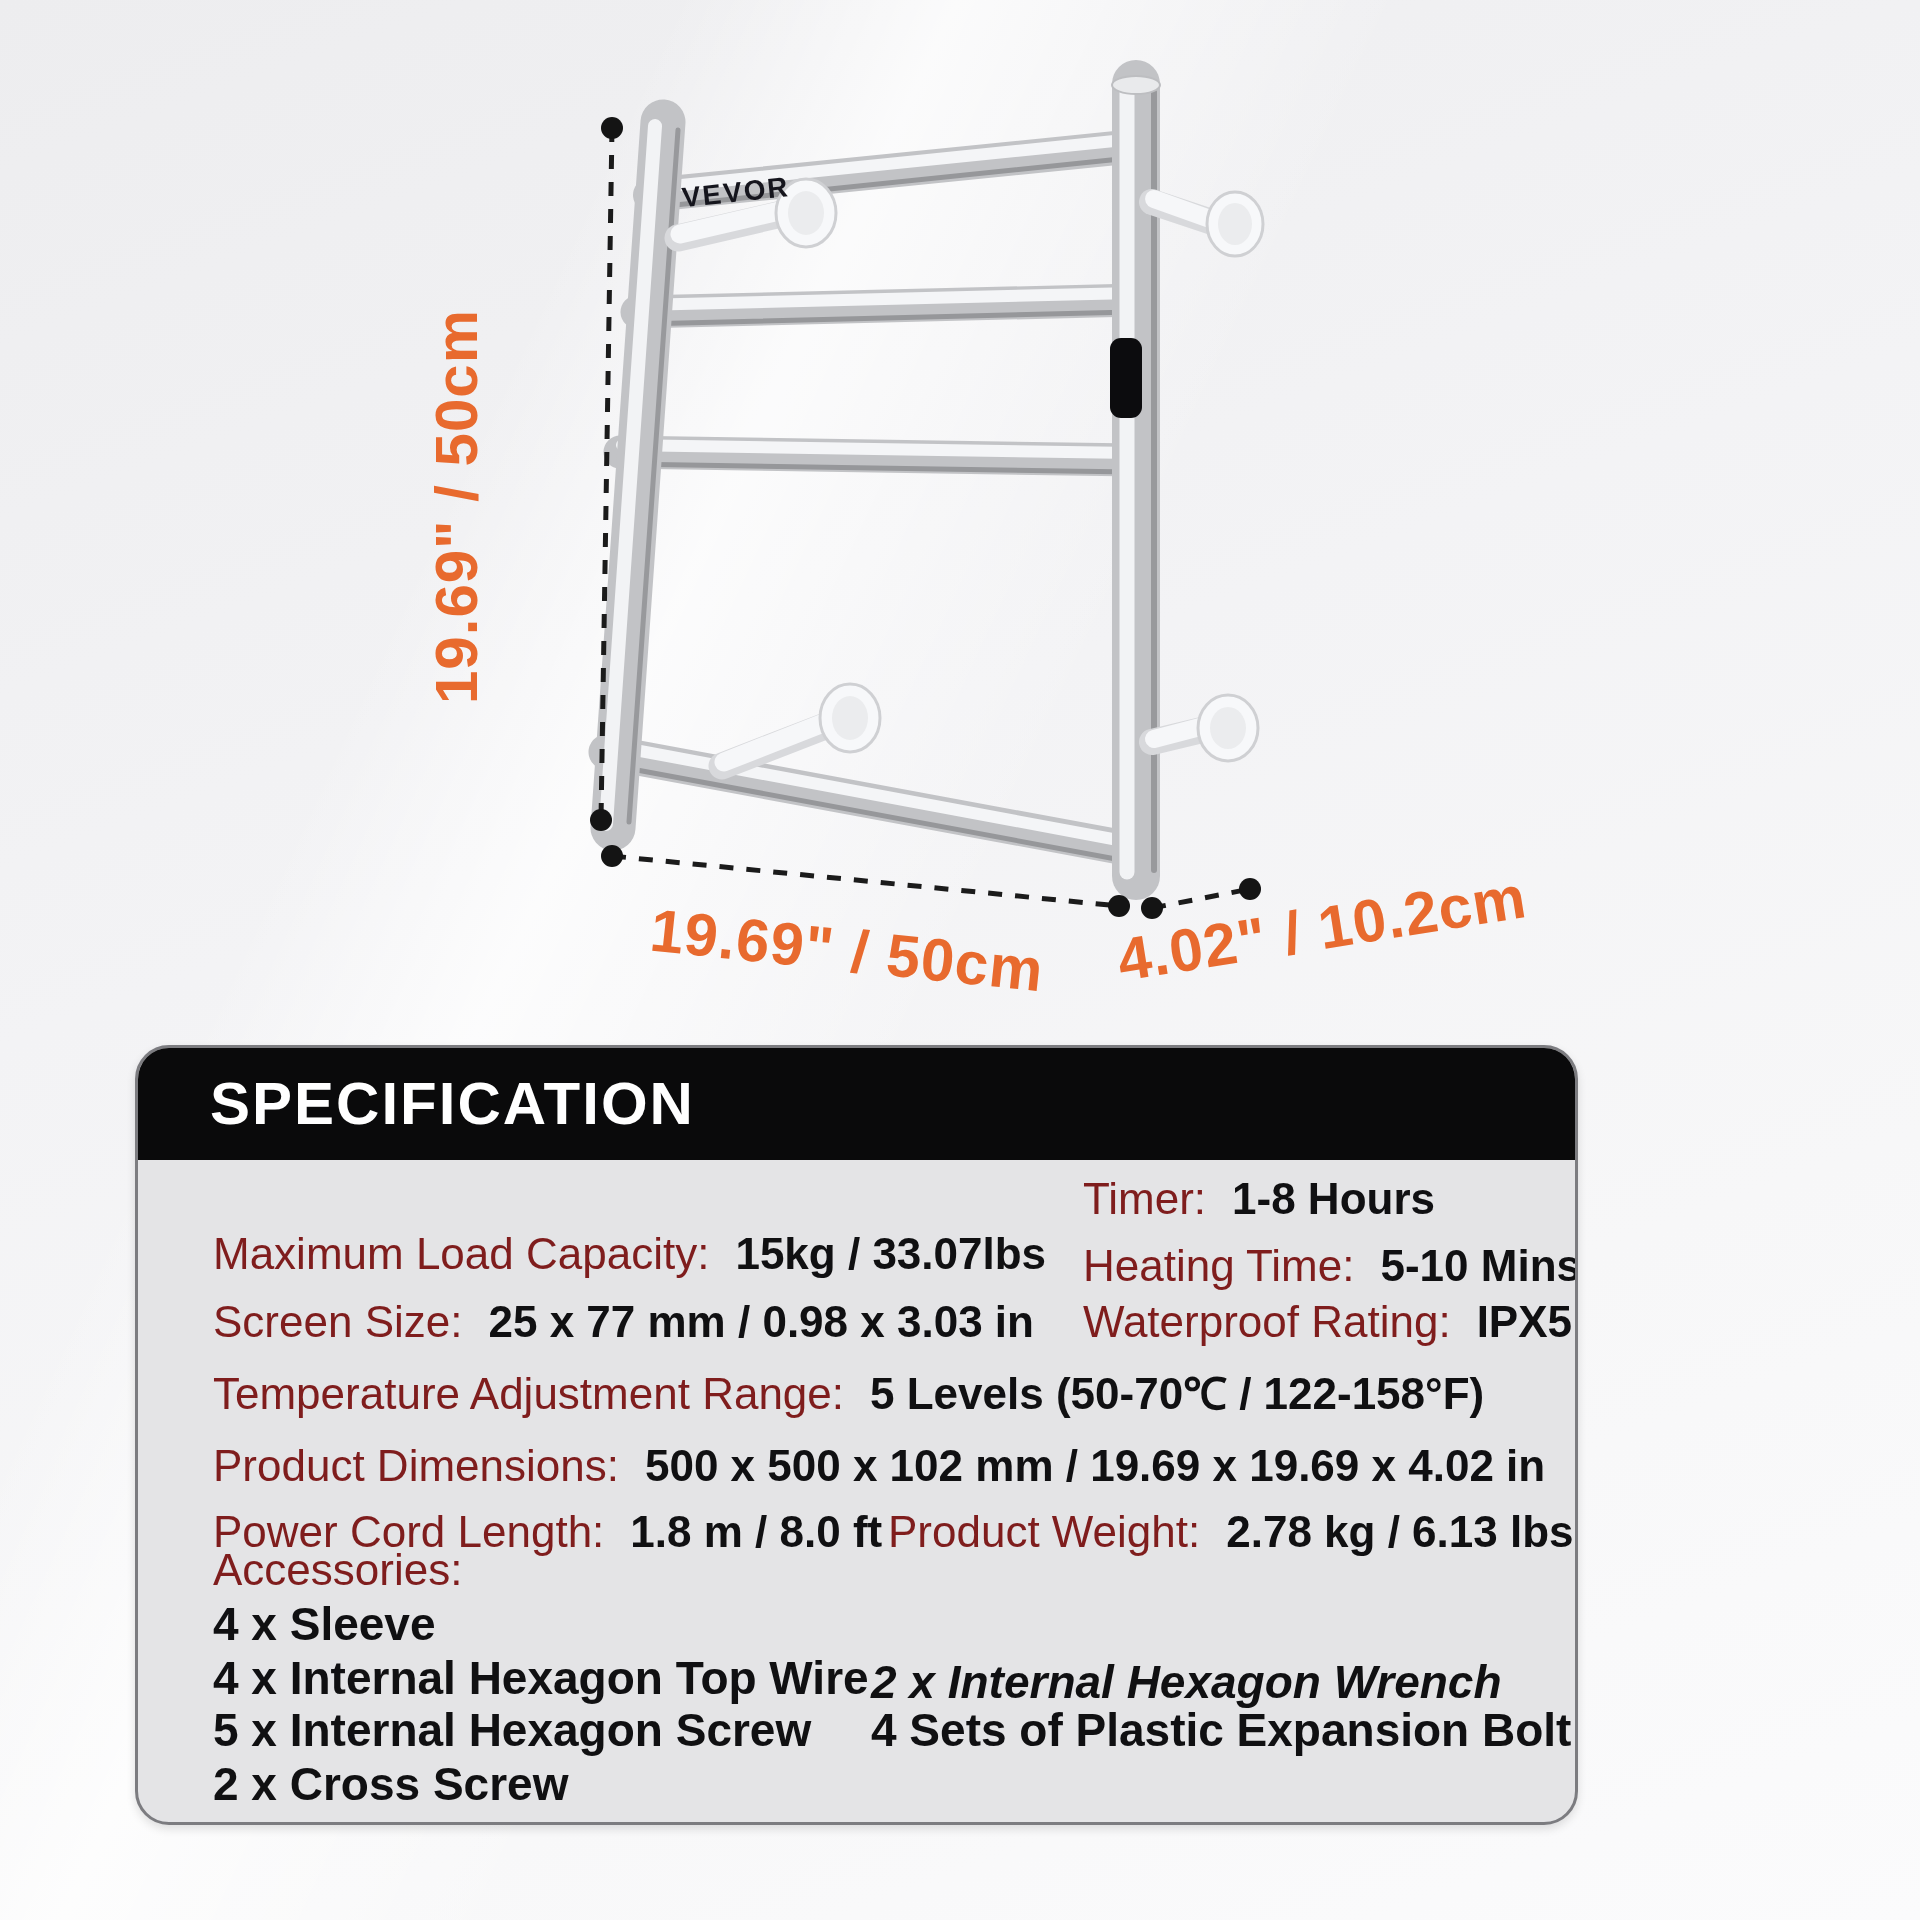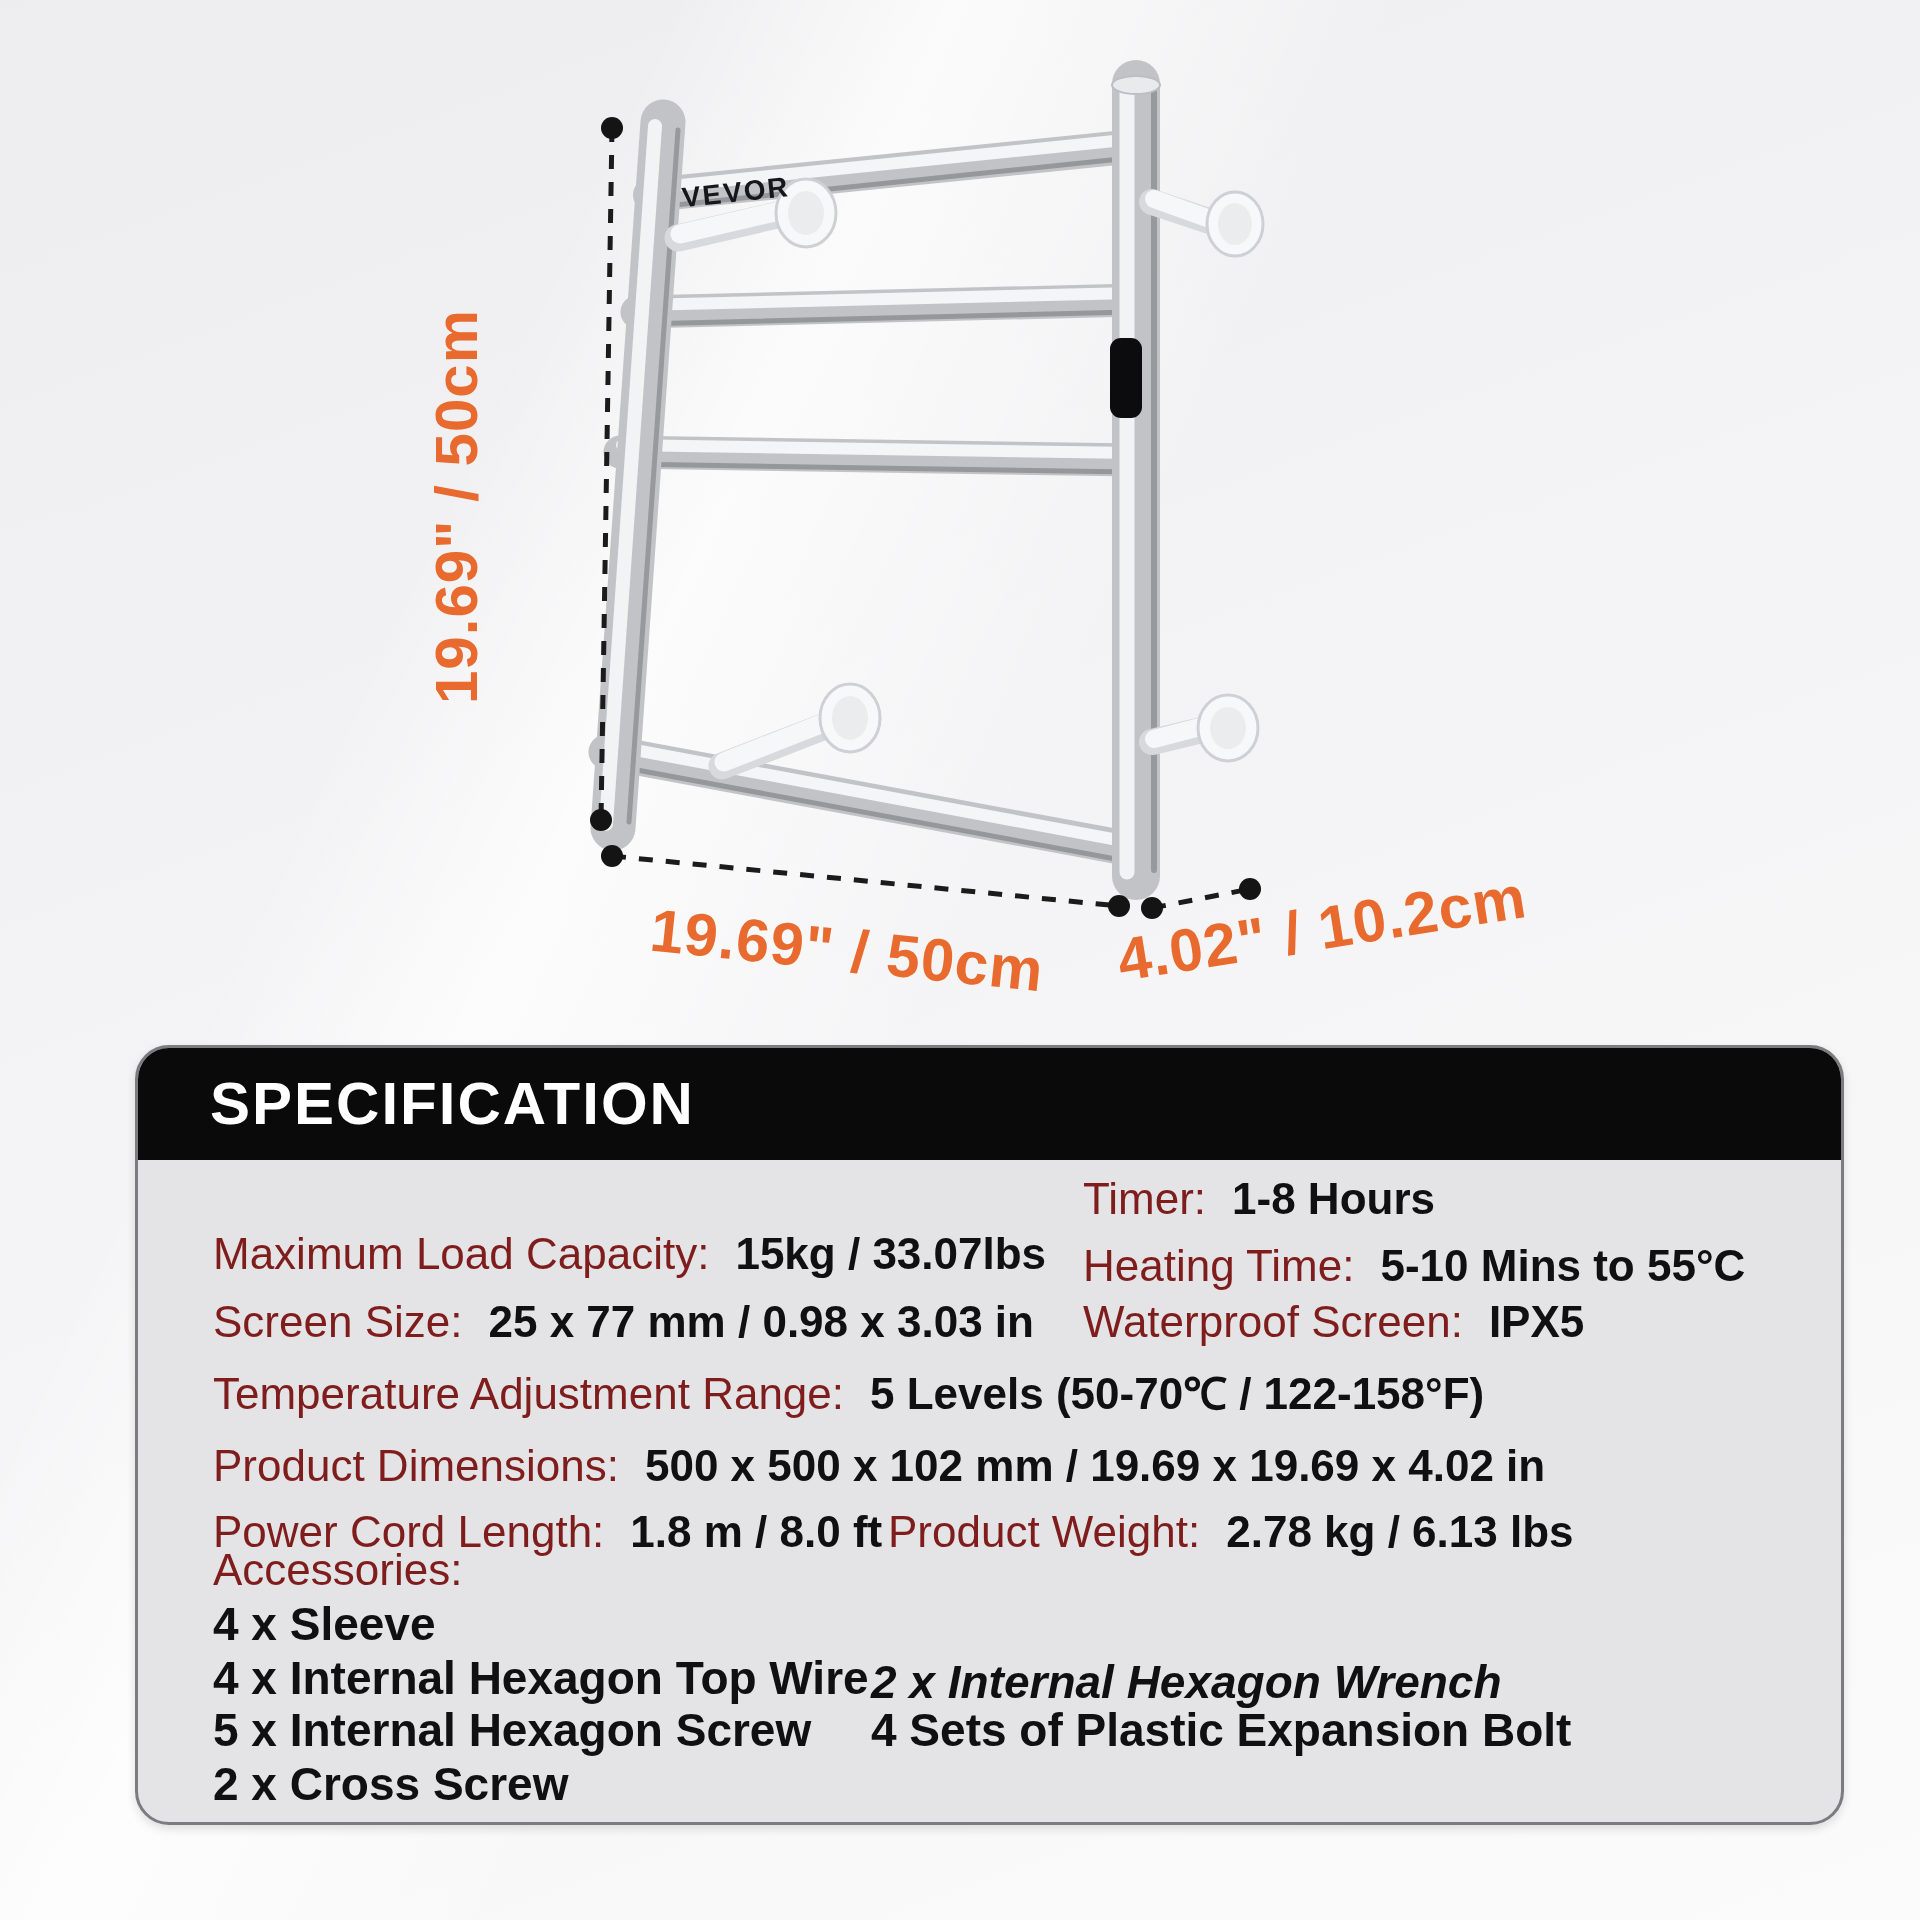--- a/index.html
+++ b/index.html
@@ -15,21 +15,21 @@
       linear-gradient(160deg, #ededef 0%, #f3f3f5 40%, #f7f7f8 70%, #fbfbfc 100%);
   }
   .dim-label{
     position:absolute;color:#e86a2e;font-weight:bold;font-size:60px;
     white-space:nowrap;text-align:center;letter-spacing:1px;
   }
   #dim-height{left:150px;top:472px;width:612px;transform:rotate(-90deg);}
   #dim-width{left:592px;top:916px;width:510px;transform:rotate(6deg);}
   #dim-depth{left:1112px;top:894px;width:420px;transform:rotate(-9deg);}
   .panel{
-    position:absolute;left:135px;top:1045px;width:1709px;height:780px;
+    position:absolute;left:135px;top:1045px;width:1443px;height:780px;
     box-sizing:border-box;border:3px solid #7c7c80;border-radius:34px;
     background:#e4e4e6;overflow:hidden;
     box-shadow:0 4px 10px rgba(0,0,0,.12);
   }
   .panel-header{
     position:absolute;left:0;top:0;right:0;height:112px;background:#0a0a0b;
   }
   .panel-title{
     margin:0;padding-left:72px;line-height:112px;font-size:60px;font-weight:bold;
     color:#ffffff;letter-spacing:2px;
@@ -134,21 +134,21 @@
   <div class="row" style="left:75px;top:180px;">
     <span class="lbl">Maximum Load Capacity:</span><span class="val">15kg / 33.07lbs</span>
   </div>
   <div class="row" style="left:945px;top:192px;">
     <span class="lbl">Heating Time:</span><span class="val">5-10 Mins to 55°C</span>
   </div>
   <div class="row" style="left:75px;top:248px;">
     <span class="lbl">Screen Size:</span><span class="val">25 x 77 mm / 0.98 x 3.03 in</span>
   </div>
   <div class="row" style="left:945px;top:248px;">
-    <span class="lbl">Waterproof Screen:</span><span class="val">IPX5</span>
+    <span class="lbl">Waterproof Rating:</span><span class="val">IPX5</span>
   </div>
   <div class="row" style="left:75px;top:320px;">
     <span class="lbl">Temperature Adjustment Range:</span><span class="val">5 Levels (50-70℃ / 122-158°F)</span>
   </div>
   <div class="row" style="left:75px;top:392px;">
     <span class="lbl">Product Dimensions:</span><span class="val">500 x 500 x 102 mm / 19.69 x 19.69 x 4.02 in</span>
   </div>
   <div class="row" style="left:75px;top:458px;">
     <span class="lbl">Power Cord Length:</span><span class="val">1.8 m / 8.0 ft</span>
   </div>

